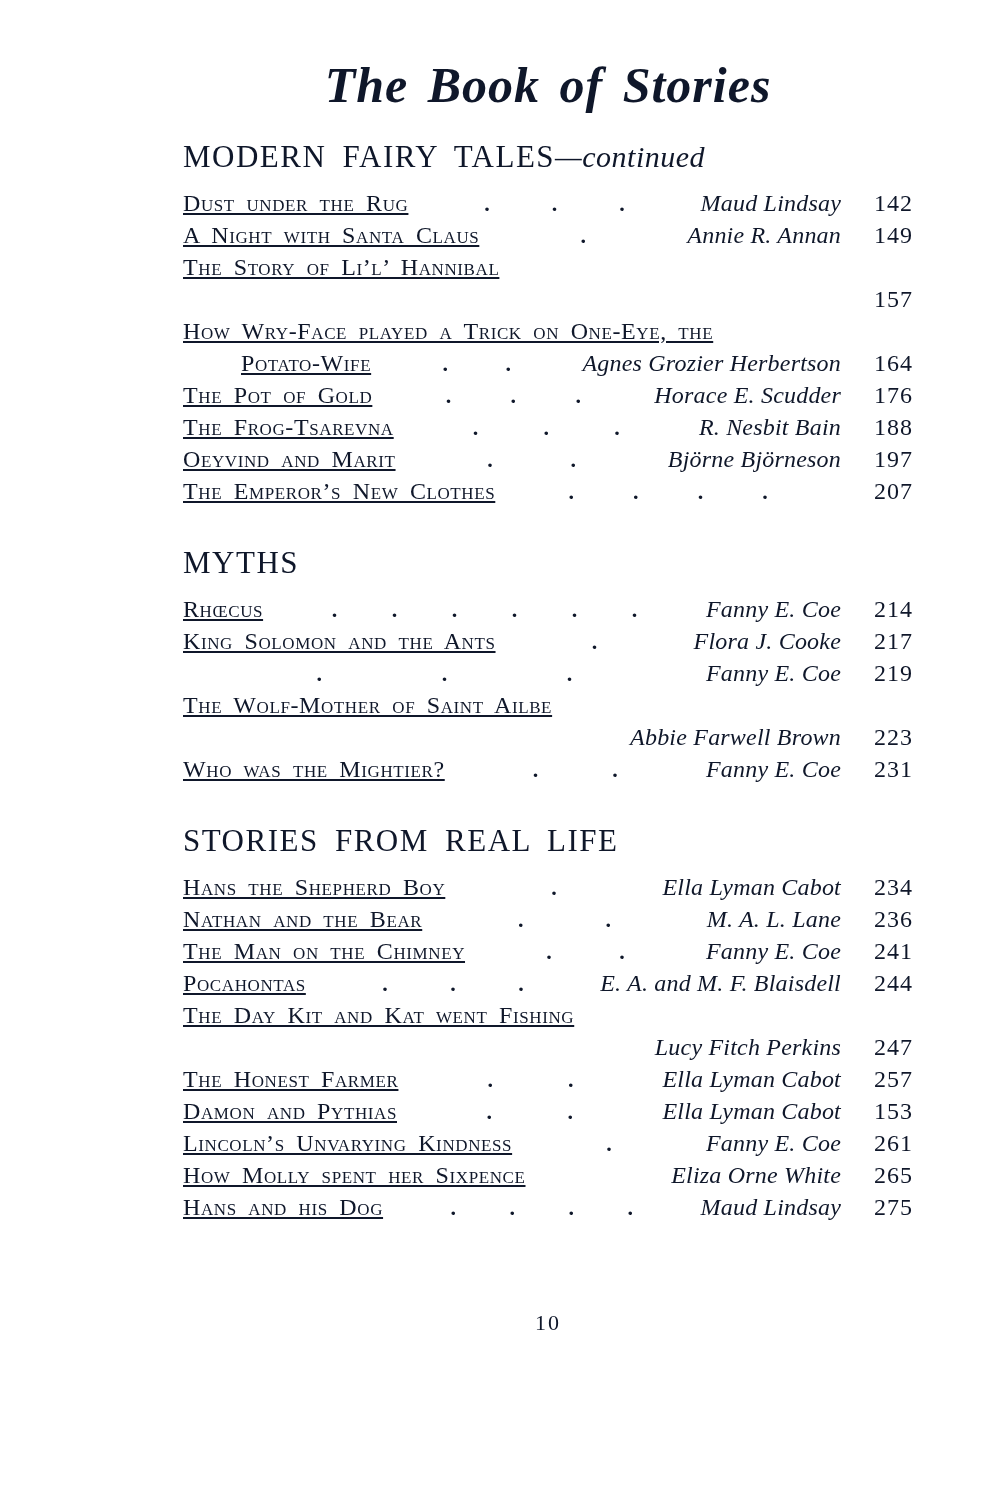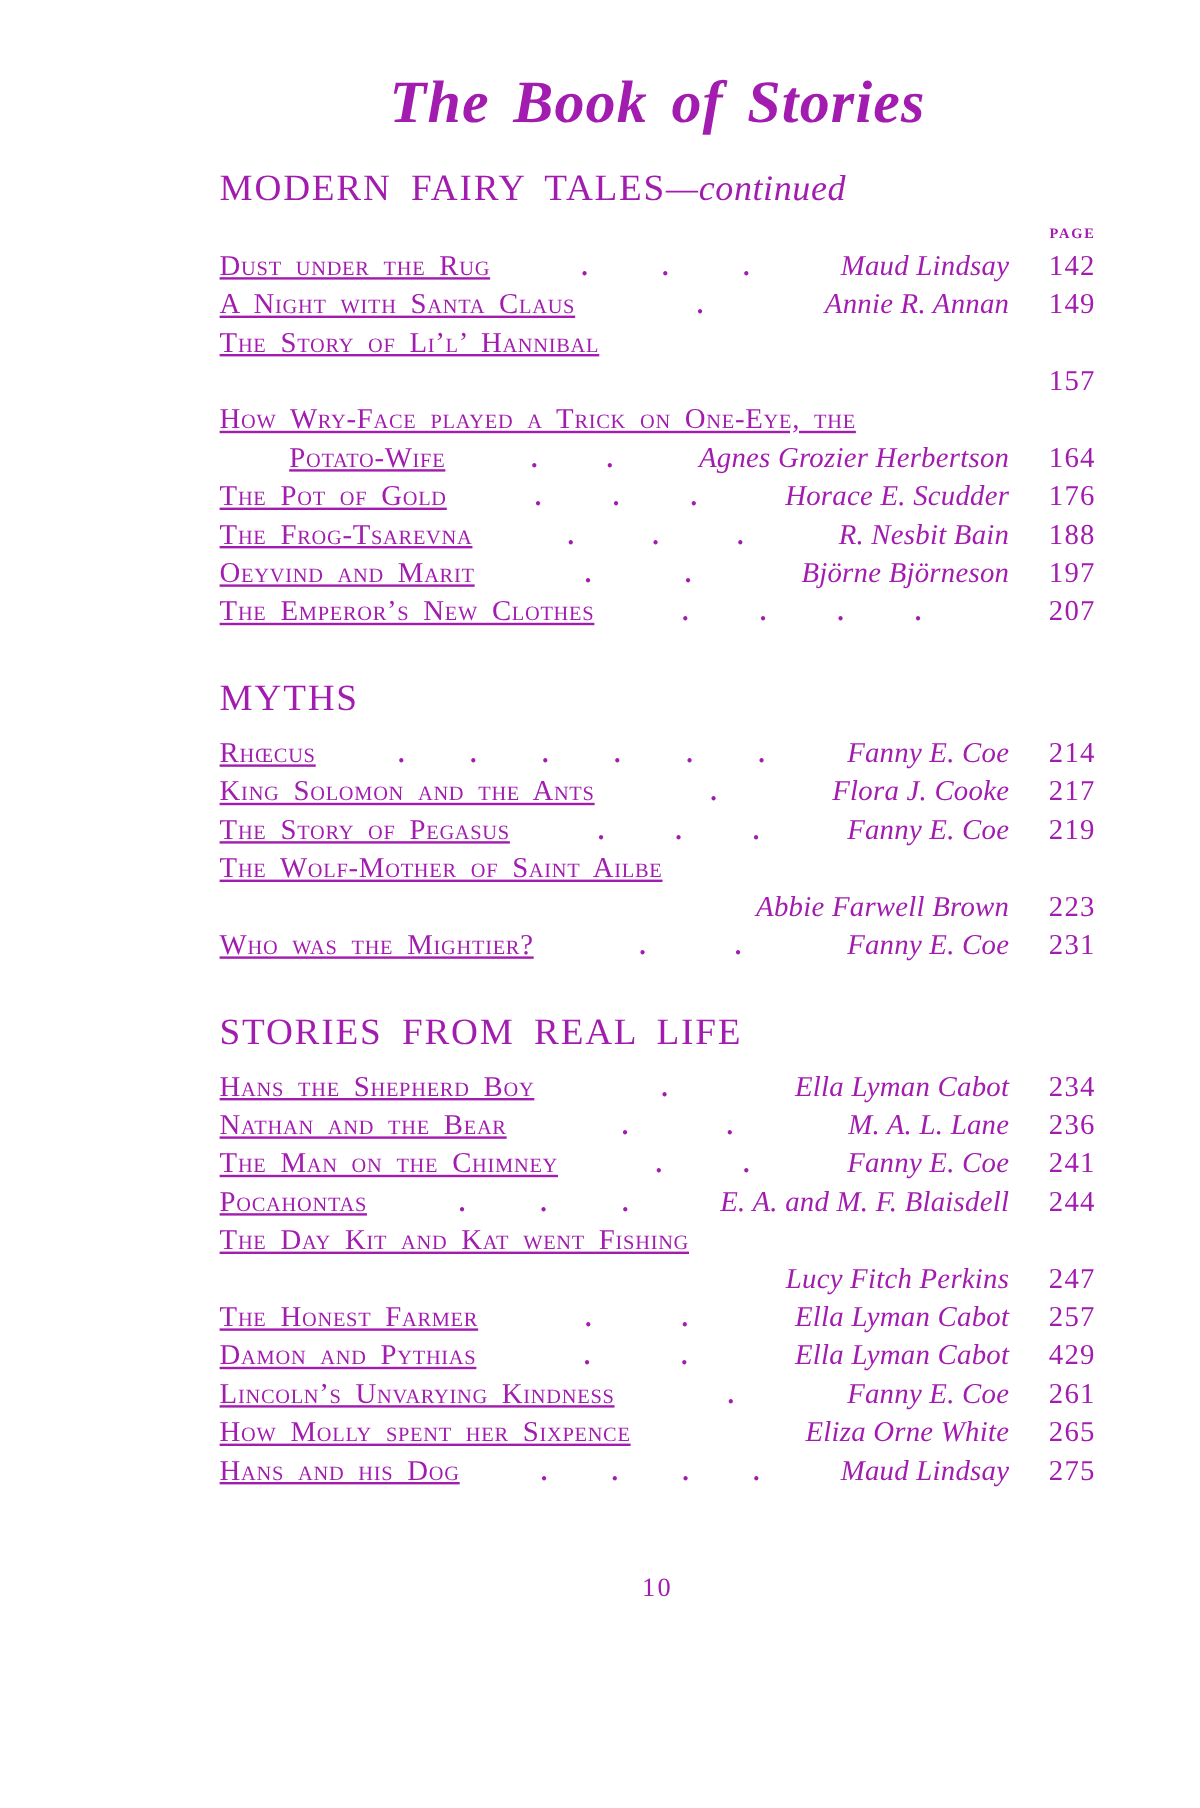--- a/index.html
+++ b/index.html
@@ -5,21 +5,21 @@
   html, body {
     margin: 0;
     padding: 0;
     background: #f4f4f1;
   }
   .sheet {
     position: relative;
     width: 1000px;
     height: 1507px;
     background: #ffffff;
-    color: #a21caf;
+    color: #0f172a;
     font-family: "Liberation Serif", serif;
     overflow: hidden;
   }
   .content {
     position: relative;
     margin-left: 183px;
     width: 730px;
   }
   .book-title {
     font-style: italic;
@@ -112,21 +112,20 @@
 </style>
 </head>
 <body>
 
 <div class="sheet">
   <div class="content">
     <div class="book-title">The Book of Stories</div>
     <div id="sections">
         <div class="section">
           <div class="section-heading"><span>MODERN FAIRY TALES</span><span class="heading-suffix">—continued</span></div>
-          <div class="page-label">PAGE</div>
           <div class="section-rows">
             <div class="row">
               <span class="title">Dust under the Rug</span>
               <span class="leader">
                 <span class="dot">.</span>
                 <span class="dot">.</span>
                 <span class="dot">.</span>
               </span>
               <span class="author">Maud Lindsay</span>
               <span class="page-num">142</span>
@@ -222,21 +221,20 @@
             </div>
             <div class="row">
               <span class="title">King Solomon and the Ants</span>
               <span class="leader">
                 <span class="dot">.</span>
               </span>
               <span class="author">Flora J. Cooke</span>
               <span class="page-num">217</span>
             </div>
             <div class="row">
-              <span class="title">The Story of Pegasus</span>
               <span class="leader">
                 <span class="dot">.</span>
                 <span class="dot">.</span>
                 <span class="dot">.</span>
               </span>
               <span class="author">Fanny E. Coe</span>
               <span class="page-num">219</span>
             </div>
             <div class="row">
               <span class="title">The Wolf-Mother of Saint Ailbe</span>
@@ -319,21 +317,21 @@
               <span class="author">Ella Lyman Cabot</span>
               <span class="page-num">257</span>
             </div>
             <div class="row">
               <span class="title">Damon and Pythias</span>
               <span class="leader">
                 <span class="dot">.</span>
                 <span class="dot">.</span>
               </span>
               <span class="author">Ella Lyman Cabot</span>
-              <span class="page-num">429</span>
+              <span class="page-num">153</span>
             </div>
             <div class="row">
               <span class="title">Lincoln’s Unvarying Kindness</span>
               <span class="leader">
                 <span class="dot">.</span>
               </span>
               <span class="author">Fanny E. Coe</span>
               <span class="page-num">261</span>
             </div>
             <div class="row">

